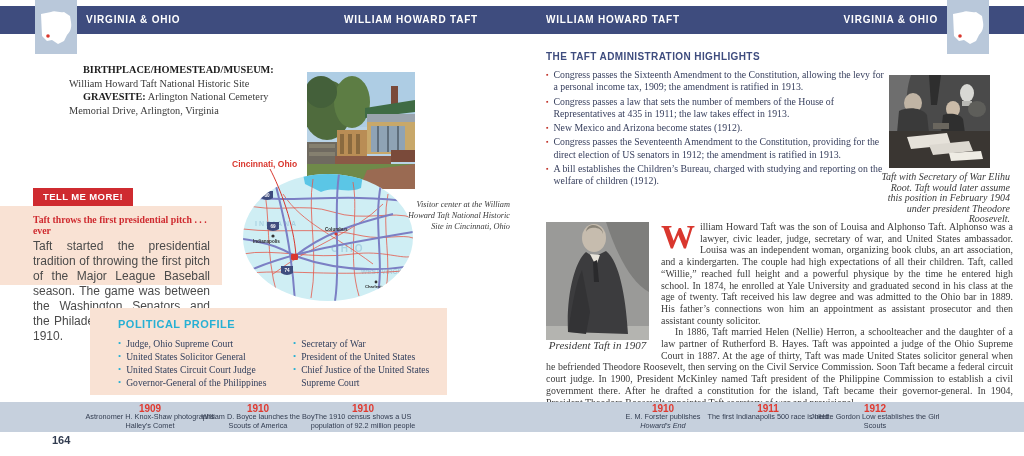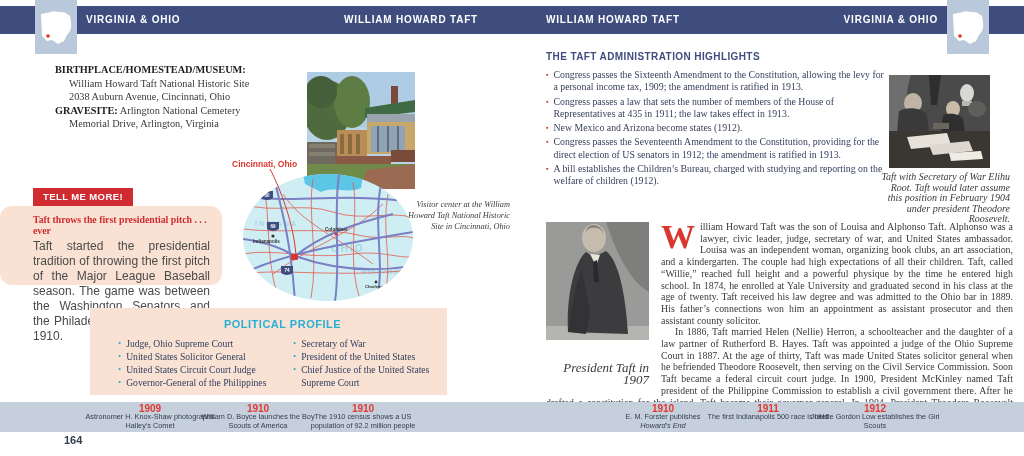--- a/index.html
+++ b/index.html
@@ -15,59 +15,59 @@
   .hdr-text{top:6px;height:20px;line-height:28px;color:#fff;font-weight:bold;
     font-size:10px;letter-spacing:.8px;}
   .state-box{top:0;width:42px;height:54px;background:#b9c8da;display:flex;
     align-items:center;justify-content:center;}
 
   
   .visiting{left:55px;top:63px;width:260px;}
   .visiting h2{margin:0 0 6px 0;font-size:11px;color:#e0392f;letter-spacing:.4px;}
   .visiting .vline{font-family:"Liberation Serif",serif;font-size:10.3px;
     color:#3a3a3a;line-height:13.6px;}
-  .visiting .vline b{color:#1d1d1d;}
+  .visiting .vline b{color:#1d1d1d;margin-left:28px;}
   .ind{padding-left:14px;}
 
   .caption{font-family:"Liberation Serif",serif;font-style:italic;color:#3a3a3a;}
   .cap-visitor{left:394px;top:199px;width:116px;font-size:8.3px;line-height:11px;text-align:right;}
   .cap-root{left:874px;top:172px;width:136px;font-size:10px;line-height:10.6px;text-align:right;}
 
   .map-label{left:232px;top:159px;font-size:8.5px;font-weight:bold;color:#d9372e;}
 
   .tmm-tab{left:33px;top:188px;height:18px;line-height:18px;background:#cf2b30;
     color:#fff;font-weight:bold;font-size:9.5px;padding:0 10px;letter-spacing:.4px;}
   .tmm-box{left:0;top:206px;width:222px;height:79px;background:#f9e2d4;
-    padding:8px 12px 0 33px;box-sizing:border-box;border-radius:12px;}
+    padding:8px 12px 0 33px;box-sizing:border-box;}
   .tmm-title{font-family:"Liberation Serif",serif;font-weight:bold;color:#cf2b30;
     font-size:9.8px;margin-bottom:3px;}
   .tmm-body{font-size:12px;line-height:15px;color:#4a4a4a;text-align:justify;}
 
   .pp-box{left:90px;top:308px;width:357px;height:87px;background:#f9e2d4;
     padding:10px 0 0 28px;box-sizing:border-box;}
-  .pp-box h3{margin:0 0 7px 0;font-size:11px;color:#27b0d4;letter-spacing:.5px;text-align:center;}
+  .pp-box h3{margin:0 0 7px 0;font-size:11px;color:#27b0d4;letter-spacing:.5px;}
   .pp-cols{display:flex;}
   .pp-col1{width:175px;}
   .pp-col2{width:150px;}
   .pp-item{display:flex;font-family:"Liberation Serif",serif;font-size:9.6px;
     line-height:13px;color:#33405e;}
   .pp-item .blt{color:#27b0d4;font-size:9px;margin-right:5px;}
 
   
   .hl-head{left:546px;top:51px;font-size:10px;font-weight:bold;color:#3e4c7e;
     letter-spacing:.4px;}
   .hl-list{left:546px;top:69px;width:343px;}
   .hl-item{display:flex;font-family:"Liberation Serif",serif;font-size:9.8px;
     line-height:12.3px;color:#39415f;margin-bottom:2px;}
   .hl-item .blt{color:#c2372e;font-size:7px;line-height:12px;margin-right:5px;}
 
   .body-col{left:546px;top:221px;width:467px;font-family:"Liberation Serif",serif;
     font-size:9.9px;line-height:11.7px;color:#3a3a3a;text-align:justify;}
   .fig-portrait{float:left;width:103px;margin:1px 12px 2px 0;}
-  .fig-portrait .caption{font-size:13px;margin-top:22px;display:block;text-align:right;}
+  .fig-portrait .caption{font-size:11px;margin-top:0;display:block;text-align:center;}
   .dropcap{float:left;color:#d9372e;font-family:"Liberation Serif",serif;
     font-weight:bold;font-size:34px;line-height:27px;padding:2px 5px 0 0;}
   .para2{text-indent:14px;margin-top:0;}
 
   
   .footer-bar{left:0;top:402px;width:1024px;height:30px;background:#c6d0dd;}
   .tl-entry{top:404px;width:132px;text-align:center;}
   .tl-year{font-size:10px;font-weight:bold;color:#e0392f;line-height:9px;}
   .tl-text{font-size:7.3px;line-height:8.8px;color:#323c50;}
   .tl-text .it{font-style:italic;text-align:right;}
@@ -96,21 +96,20 @@
     <svg width="34" height="40" viewBox="0 0 34 40">
       <path d="M2,7 L12,5 C16,3 20,6 25,5 L31,9 L32,15 C33,21 31,25 28,28 L25,34 L19,37 L13,33 L8,34 L3,29 Z" fill="#ffffff"></path>
       <circle cx="9" cy="29" r="1.8" fill="#d9372e"></circle>
     </svg>
   </span>
 </div>
 
 <div class="abs visiting">
   <div class="vline"><b>BIRTHPLACE/HOMESTEAD/MUSEUM:</b></div>
   <div class="vline ind">William Howard Taft National Historic Site</div>
-  <div class="vline ind">2038 Auburn Avenue, Cincinnati, Ohio</div>
   <div class="vline"><b>GRAVESITE:</b> <span>Arlington National Cemetery</span></div>
   <div class="vline ind">Memorial Drive, Arlington, Virginia</div>
 </div>
 
 <div class="abs" style="left:307px;top:72px;">
   <svg width="108" height="117" viewBox="0 0 108 117">
     <rect width="108" height="117" fill="#b9d3e6"></rect>
     <rect y="0" width="108" height="55" fill="#aecde4"></rect>
     <ellipse cx="20" cy="38" rx="24" ry="30" fill="#4f6b3d"></ellipse>
     <ellipse cx="45" cy="30" rx="18" ry="26" fill="#5d7d44"></ellipse>
@@ -329,14 +328,14 @@
 </div>
 <div class="abs tl-entry" style="left:702px;">
   <div class="tl-year">1911</div>
   <div class="tl-text">The first Indianapolis 500 race is held</div>
 </div>
 <div class="abs tl-entry" style="left:809px;">
   <div class="tl-year">1912</div>
   <div class="tl-text">Juliette Gordon Low establishes the Girl Scouts</div>
 </div>
 
-<div class="abs pagenum" style="left:64px;top:434px;">164</div>
+<div class="abs pagenum" style="left:52px;top:434px;">164</div>
 <div class="abs pagenum" style="left:942px;top:434px;width:30px;text-align:left;margin-top:40px;">165</div>
 
 </body></html>

